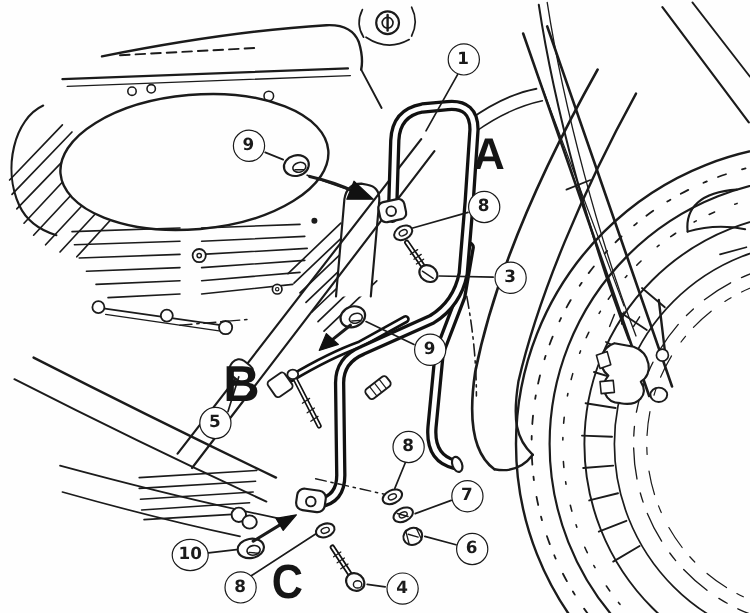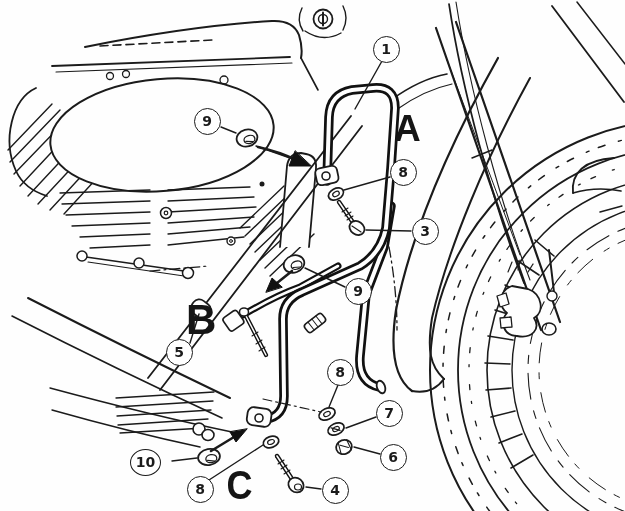--- a/index.html
+++ b/index.html
@@ -337,17 +337,17 @@
 
   <div class="callout" style="left:372.5px;top:35.5px">1</div>
   <div class="callout" style="left:193.5px;top:107.5px">9</div>
   <div class="callout" style="left:389.5px;top:158.5px">8</div>
   <div class="callout" style="left:411.5px;top:217.5px">3</div>
   <div class="callout" style="left:344.5px;top:277.5px">9</div>
   <div class="callout" style="left:165.5px;top:338.5px">5</div>
   <div class="callout" style="left:326.5px;top:358.5px">8</div>
   <div class="callout" style="left:375.5px;top:399.5px">7</div>
   <div class="callout" style="left:379.5px;top:443.5px">6</div>
-  <div class="callout wide" style="left:130px;top:448.5px">10</div>
+  <div class="callout wide" style="left:143px;top:448.5px">10</div>
   <div class="callout" style="left:186.5px;top:475.5px">8</div>
   <div class="callout" style="left:321.5px;top:476.5px">4</div>
 
 </div>
 
 </body></html>

